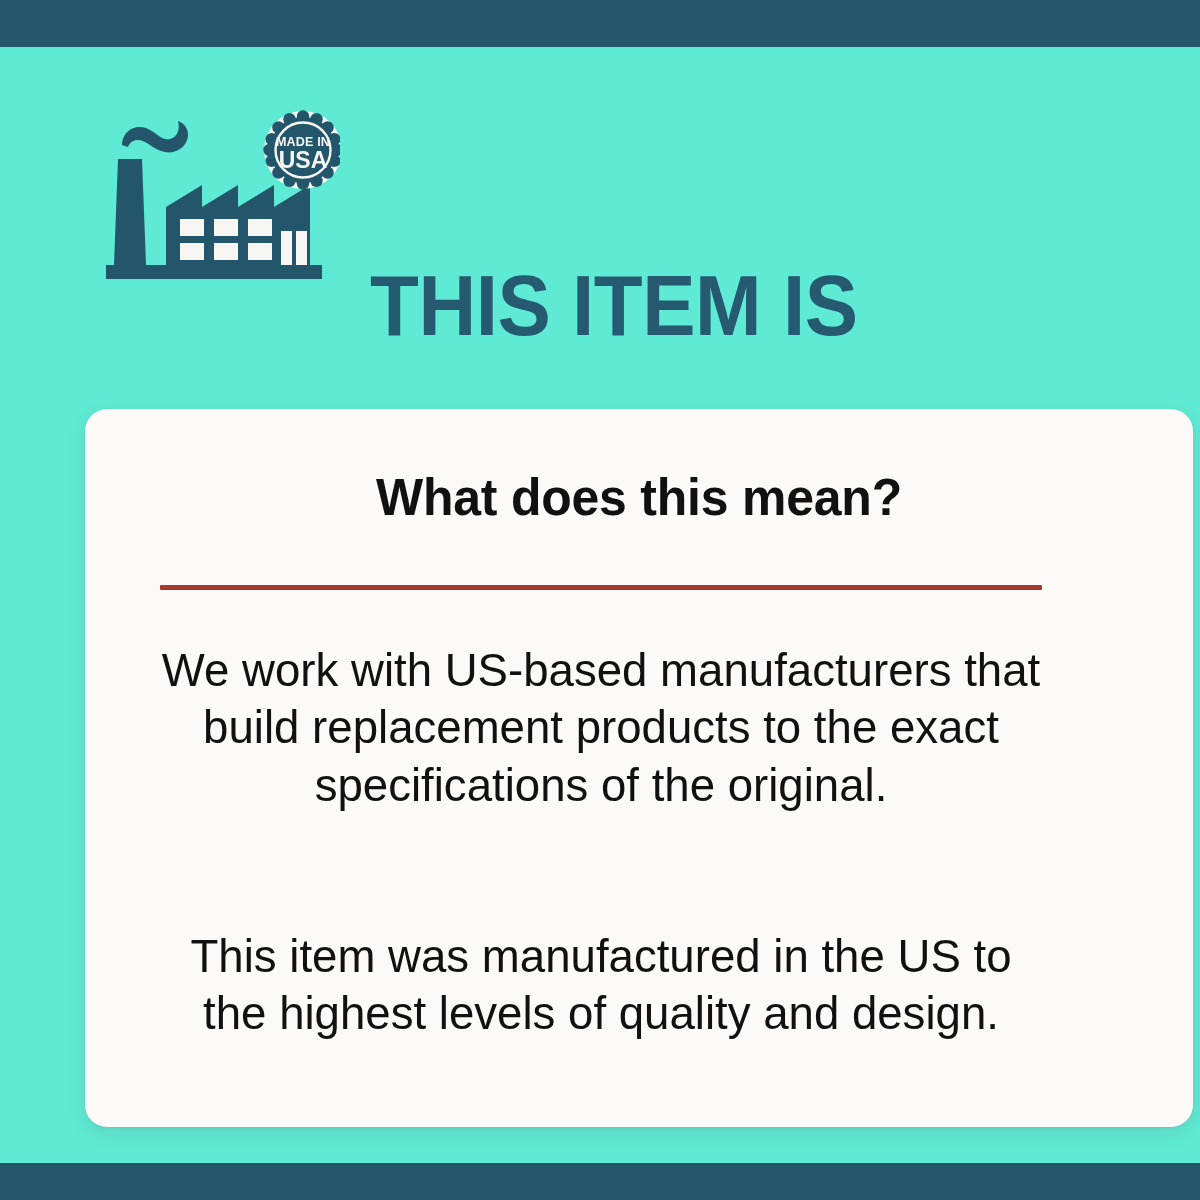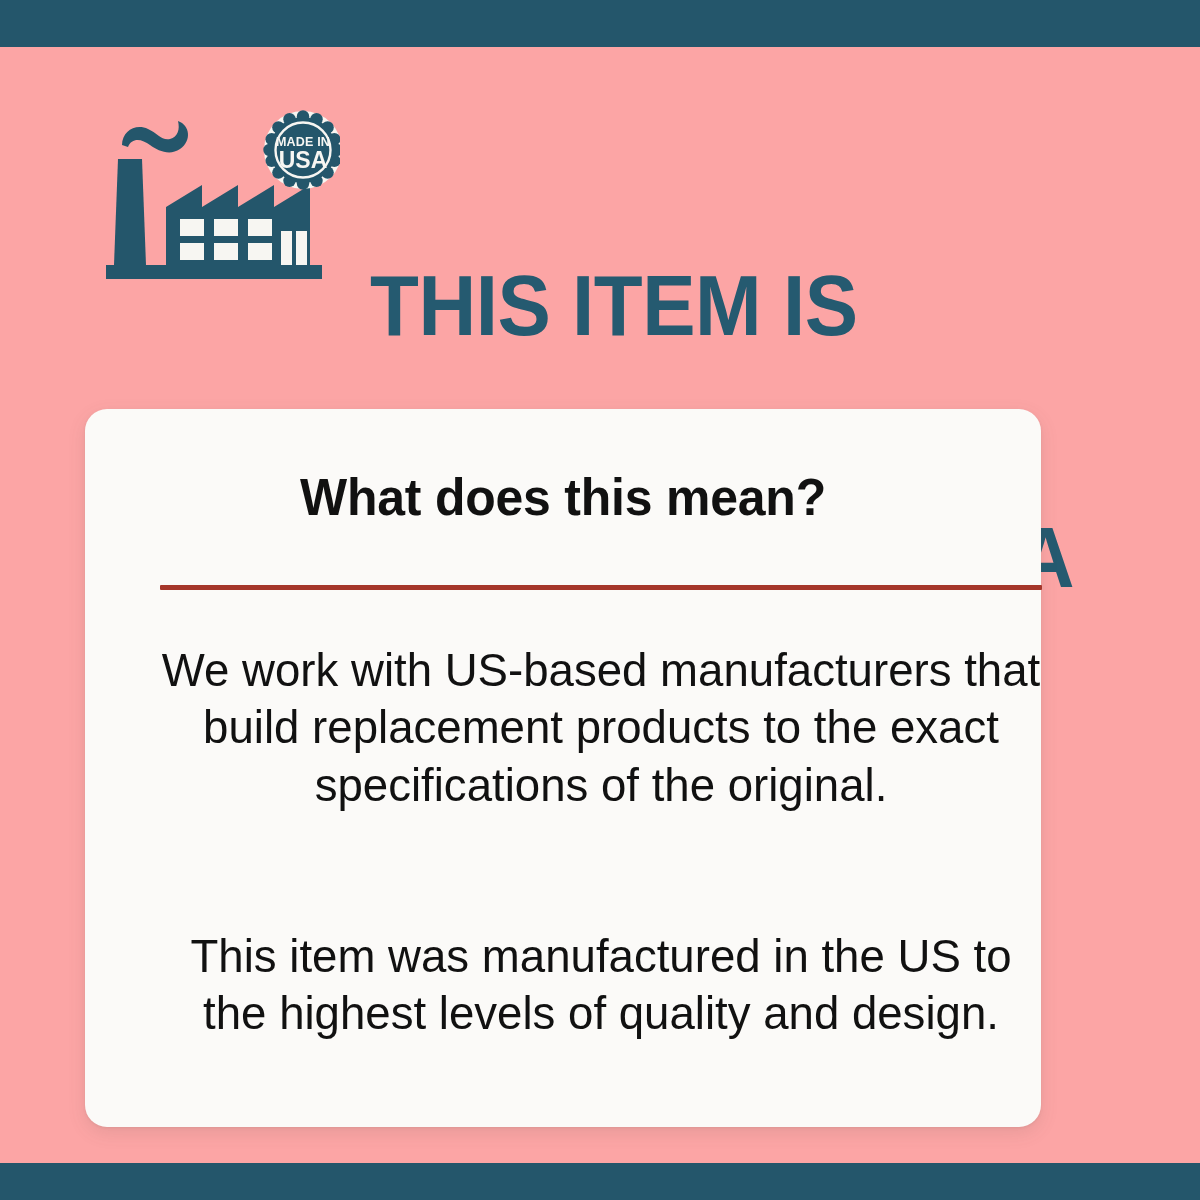--- a/index.html
+++ b/index.html
@@ -25,21 +25,21 @@
   .bar-top    { top: 0;     height: 47px; }
   .bar-bottom { top: 1163px; height: 37px; }
 
   
   .canvas {
     position: absolute;
     top: 47px;
     left: 0;
     width: 1200px;
     height: 1116px;
-    background: #fca5a5;
+    background: #5eead4;
   }
 
   
   .header {
     position: absolute;
     top: 55px;
     left: 0;
     width: 1200px;
     height: 240px;
     display: flex;
@@ -71,21 +71,21 @@
     transform-origin: left top;
     white-space: pre;
   }
   .headline-line { display: block; }
 
   
   .card {
     position: absolute;
     top: 362px;
     left: 85px;
-    width: 956px;
+    width: 1108px;
     height: 718px;
     background: #fbfaf8;
     border-radius: 22px;
     box-shadow: 0 6px 18px rgba(90, 88, 80, 0.13),
                 0 1px 3px rgba(90, 88, 80, 0.10);
     box-sizing: border-box;
   }
 
   .card-title {
     position: absolute;

